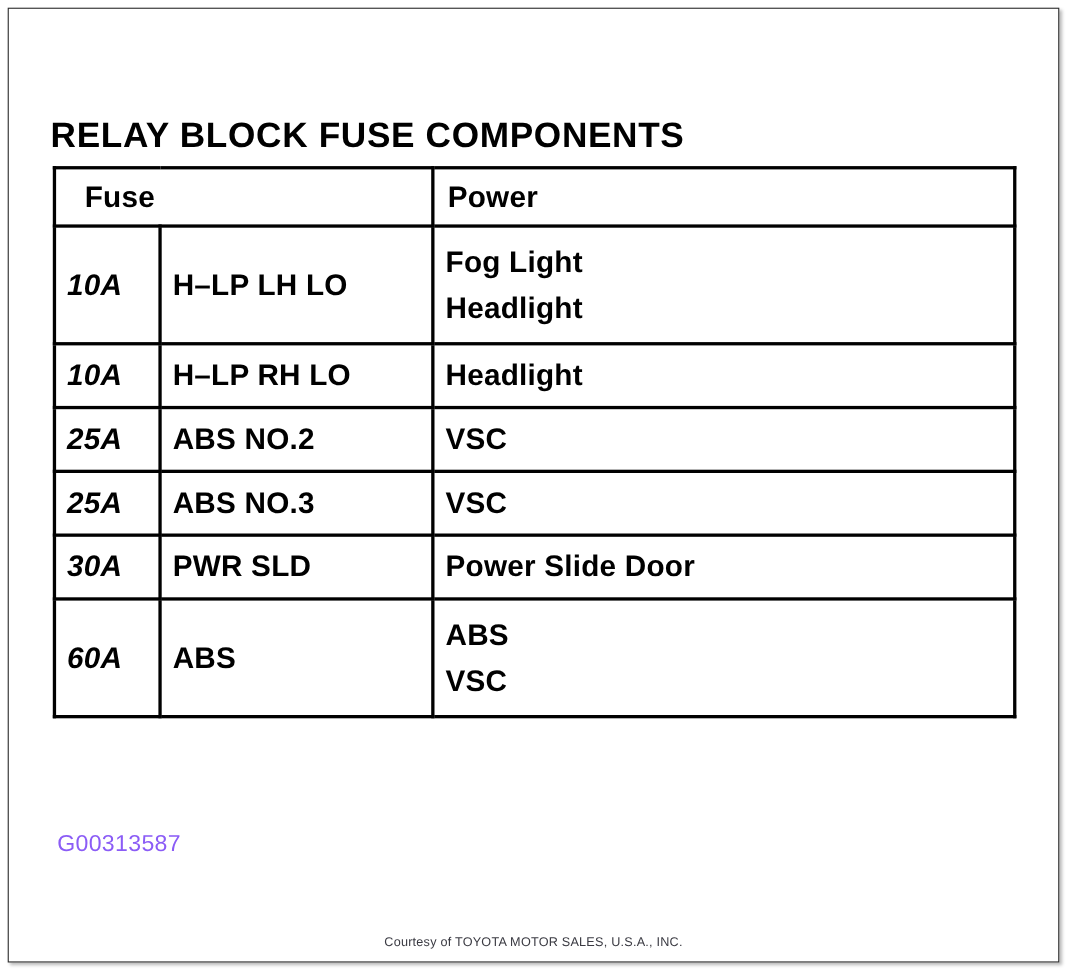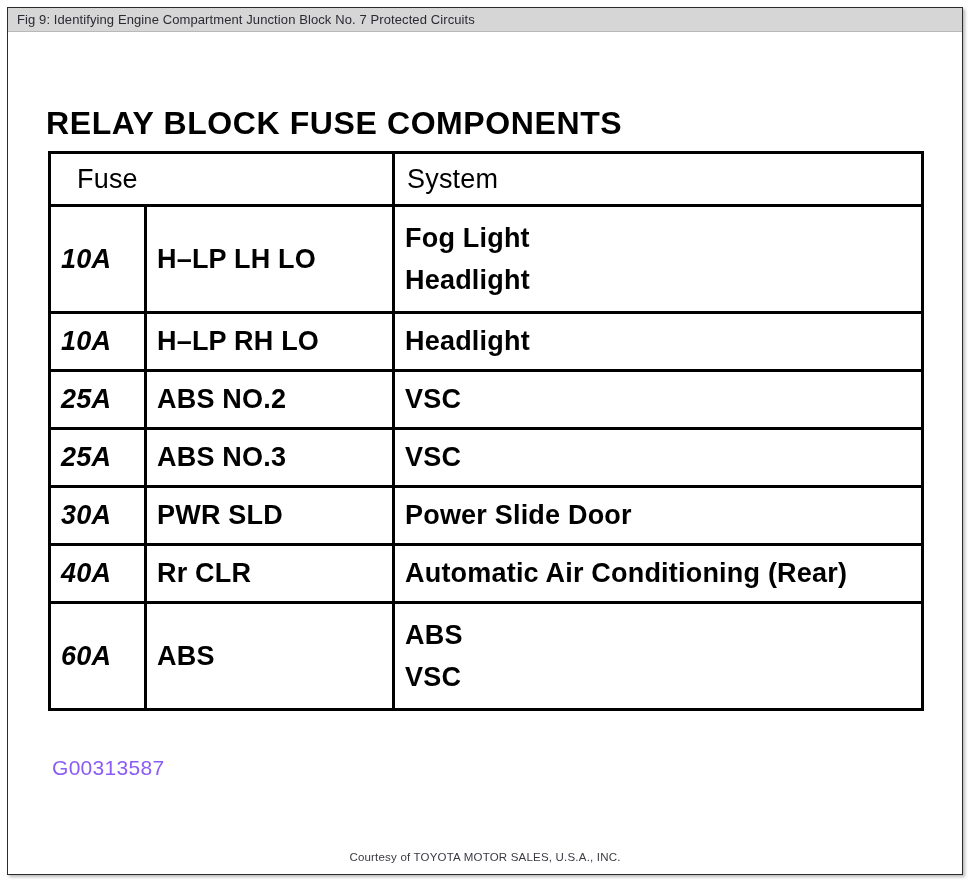--- a/index.html
+++ b/index.html
@@ -89,21 +89,21 @@
     line-height: 1.05;
     letter-spacing: 0.2px;
     background: #ffffff;
   }
   .col-amp   { width: 96px; }
   .col-name  { width: 248px; }
   .col-sys   { width: auto; }
 
   .fuse-table thead th {
     height: 50px;
-    font-weight: 400;
+    font-weight: 700;
     padding-left: 26px;
   }
   .fuse-table thead th.th-system {
     padding-left: 12px;
   }
 
   .row-single td { height: 55px; }
   .row-double td { height: 104px; }
 
   .cell-amp {
@@ -138,38 +138,35 @@
     font-size: 11.5px;
     color: #3a3a42;
     letter-spacing: 0.2px;
   }
 </style>
 </head>
 <body>
 
 <div class="page-frame">
 
-  <div class="fig-header">
-    <span class="fig-header-text">Fig 9: Identifying Engine Compartment Junction Block No. 7 Protected Circuits</span>
-  </div>
 
   <div class="figure-body">
 
     <div class="diagram-title">RELAY BLOCK FUSE COMPONENTS</div>
 
     <table class="fuse-table">
       <colgroup>
         <col class="col-amp">
         <col class="col-name">
         <col class="col-sys">
       </colgroup>
       <thead>
         <tr>
           <th colspan="2">Fuse</th>
-          <th class="th-system">System</th>
+          <th class="th-system">Power</th>
         </tr>
       </thead>
       <tbody>
 
         <tr class="row-double">
           <td class="cell-amp">10A</td>
           <td>H–LP LH LO</td>
           <td>
             <span class="sys-lines">
               <span class="sys-line">Fog Light</span>
@@ -196,25 +193,20 @@
           <td>ABS NO.3</td>
           <td>VSC</td>
         </tr>
 
         <tr class="row-single">
           <td class="cell-amp">30A</td>
           <td>PWR SLD</td>
           <td>Power Slide Door</td>
         </tr>
 
-        <tr class="row-single">
-          <td class="cell-amp">40A</td>
-          <td>Rr CLR</td>
-          <td>Automatic Air Conditioning (Rear)</td>
-        </tr>
 
         <tr class="row-double">
           <td class="cell-amp">60A</td>
           <td>ABS</td>
           <td>
             <span class="sys-lines">
               <span class="sys-line">ABS</span>
               <span class="sys-line">VSC</span>
             </span>
           </td>

